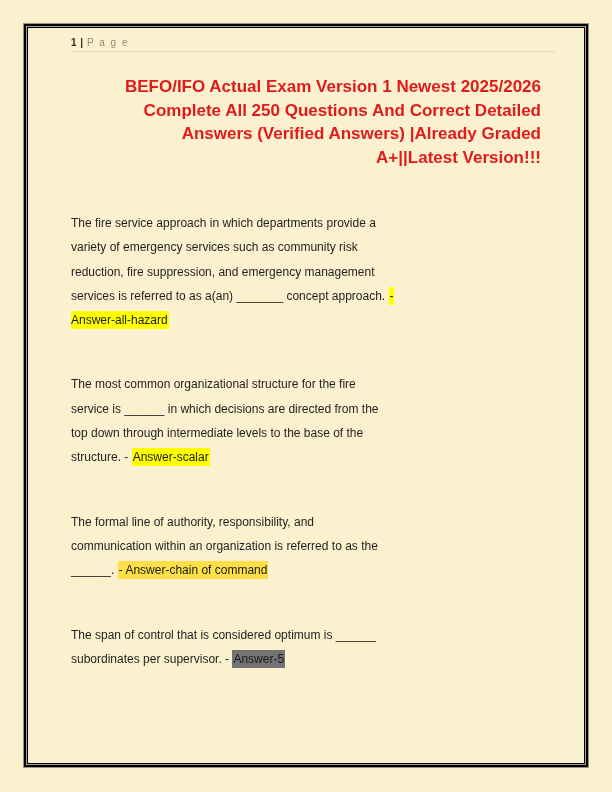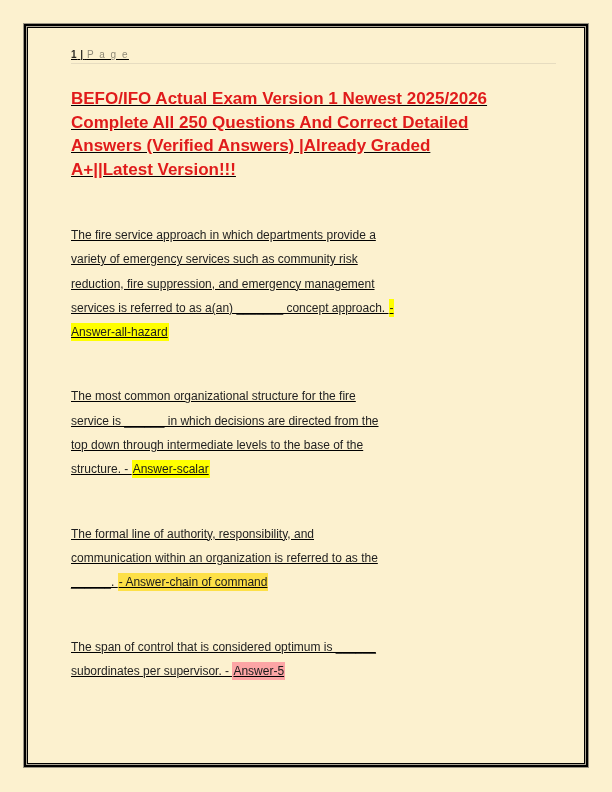--- a/index.html
+++ b/index.html
@@ -24,22 +24,21 @@
     border: 2px solid #000000;
     box-shadow: 0 0 0 1px #9a9484,
                 inset 0 0 0 1px #aaa494,
                 inset 0 0 0 2px #000000;
     background: #fcf1cf;
   }
   .page-inner {
     box-sizing: border-box;
     width: 100%;
     height: 100%;
-    padding: 16px 30px 0 45px;
-    text-decoration: underline;
+    padding: 4px 30px 0 45px;
   }
   .page-header {
     margin-top: 7px;
     font-size: 10px;
     line-height: 12px;
     white-space: nowrap;
   }
   .page-number,
   .page-separator {
     font-weight: bold;
@@ -55,21 +54,21 @@
     height: 1px;
     background: #e6dcc0;
     width: 100%;
   }
   .doc-title {
     margin-top: 23px;
     width: 470px;
     font-size: 17px;
     line-height: 23.5px;
     font-weight: bold;
-    text-align: left;
+    text-align: right;
     white-space: pre-line;
   }
   .qa-list {
     margin-top: 42px;
   }
   .qa {
     margin: 0 0 40px 0;
     width: 482px;
     font-size: 12px;
     line-height: 24.3px;
@@ -107,17 +106,17 @@
 services is referred to as a(an) _______ concept approach. </span><span class="hl" style="background-color: rgb(255, 255, 0);">-
 Answer-all-hazard</span></p>
         <p class="qa"><span>The most common organizational structure for the fire
 service is ______ in which decisions are directed from the
 top down through intermediate levels to the base of the
 structure. - </span><span class="hl" style="background-color: rgb(255, 255, 0);">Answer-scalar</span></p>
         <p class="qa"><span>The formal line of authority, responsibility, and
 communication within an organization is referred to as the
 ______. </span><span class="hl" style="background-color: #fde047;">- Answer-chain of command</span></p>
         <p class="qa"><span>The span of control that is considered optimum is ______
-subordinates per supervisor. - </span><span class="hl" style="background-color: #fca5a5;">Answer-5</span></p>
+subordinates per supervisor. - </span><span class="hl" style="background-color: #737373;">Answer-5</span></p>
       </div>
 
   </div>
 </div>
 
 </body></html>

